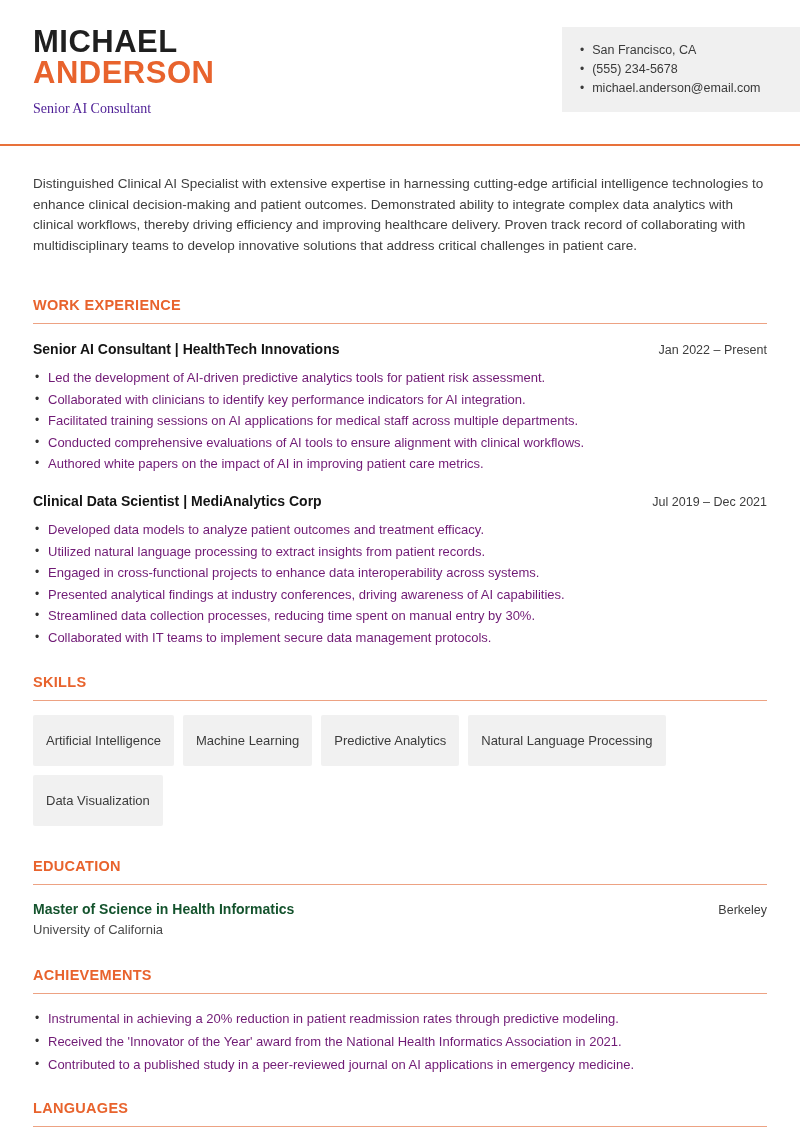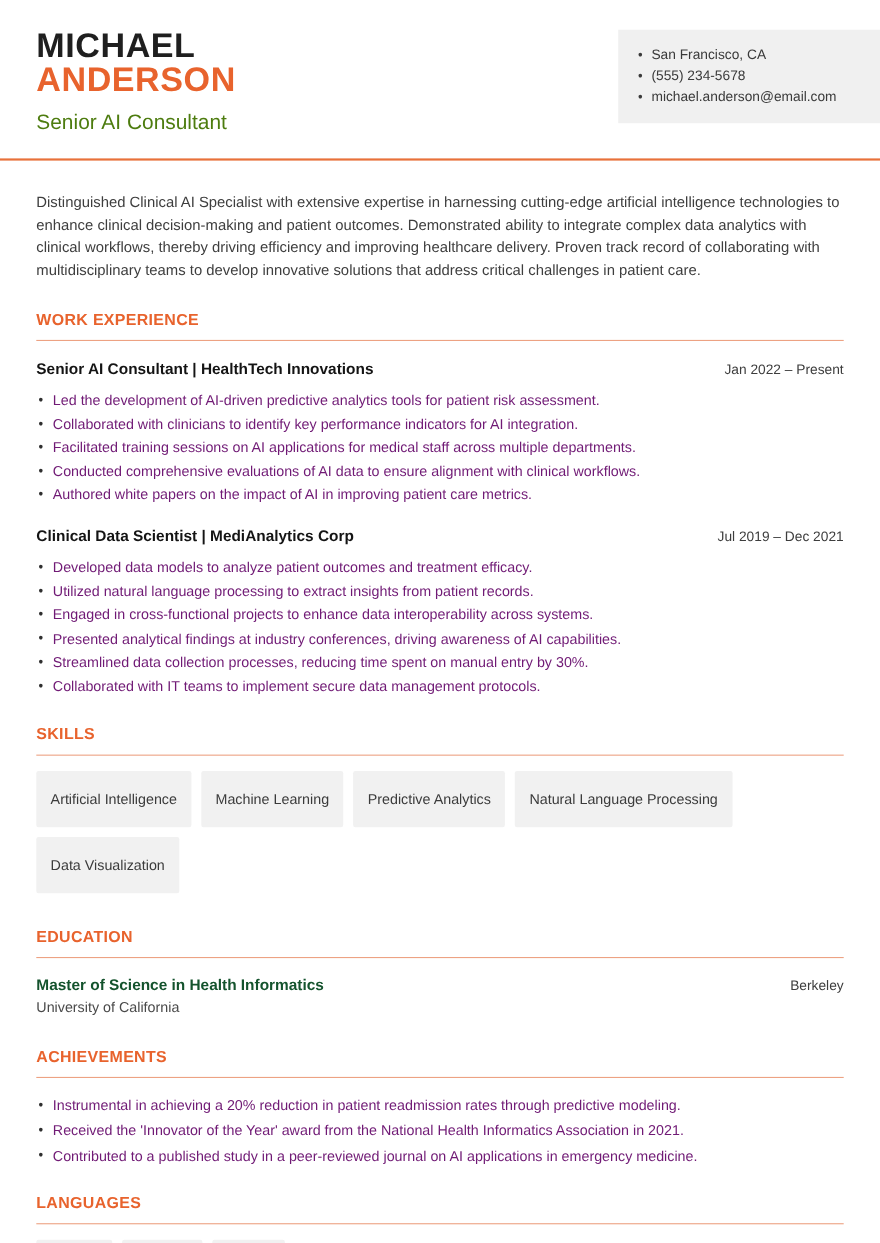--- a/index.html
+++ b/index.html
@@ -23,22 +23,23 @@
   .name-line {
     font-size: 31px;
     font-weight: 800;
     letter-spacing: 0.5px;
     line-height: 31px;
     color: #1f1f1f;
   }
   .name-line.last { color: #E8632D; }
   .header-job-title {
     margin-top: 13px;
-    font-size: 19px;
-    color: #4d7c0f;
+    font-size: 14px;
+    color: #4c1d95;
+    font-family: Liberation Serif, serif;
   }
   .contact-box {
     position: absolute;
     top: 27px;
     right: 0;
     width: 238px;
     background: #F0F0F0;
     padding: 12px 10px 12px 18px;
   }
   .contact-item {
@@ -61,21 +62,21 @@
   
   .content { padding: 0 33px; }
 
   .summary {
     margin-top: 28px;
     font-size: 13.5px;
     line-height: 20.5px;
     color: #3e3e3e;
   }
 
-  .section { margin-top: 27px; }
+  .section { margin-top: 41px; }
   .section-heading {
     color: #E8632D;
     font-size: 14.5px;
     font-weight: 700;
     letter-spacing: 0.3px;
   }
   .section-rule {
     border: none;
     border-top: 1px solid #EDA283;
     margin: 10px 0 0 0;
@@ -178,21 +179,21 @@
 
     <div class="job">
       <div class="job-header">
         <span class="job-title">Senior AI Consultant | HealthTech Innovations</span>
         <span class="job-dates">Jan 2022 – Present</span>
       </div>
       <ul class="bullets">
         <li>Led the development of AI-driven predictive analytics tools for patient risk assessment.</li>
         <li>Collaborated with clinicians to identify key performance indicators for AI integration.</li>
         <li>Facilitated training sessions on AI applications for medical staff across multiple departments.</li>
-        <li>Conducted comprehensive evaluations of AI data to ensure alignment with clinical workflows.</li>
+        <li>Conducted comprehensive evaluations of AI tools to ensure alignment with clinical workflows.</li>
         <li>Authored white papers on the impact of AI in improving patient care metrics.</li>
       </ul>
     </div>
 
     <div class="job">
       <div class="job-header">
         <span class="job-title">Clinical Data Scientist | MediAnalytics Corp</span>
         <span class="job-dates">Jul 2019 – Dec 2021</span>
       </div>
       <ul class="bullets">

